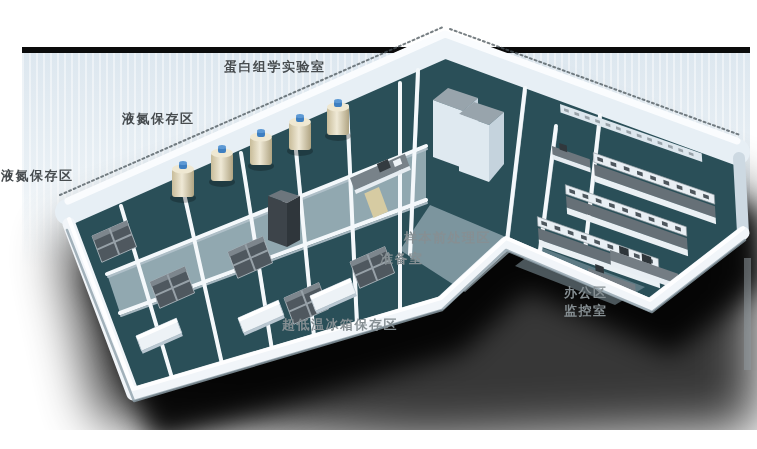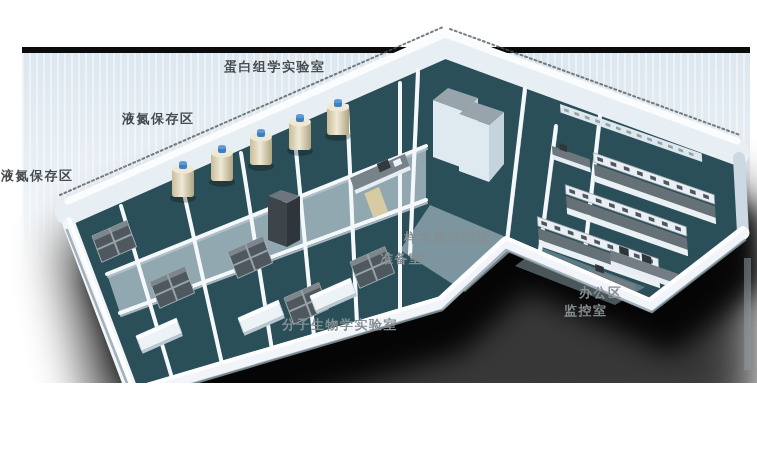--- a/index.html
+++ b/index.html
@@ -3,21 +3,21 @@
 <meta charset="utf-8">
 <style>
   :root{
     --label-dark:#474c4f;
     --label-light:#868f93;
     --backdrop-blue:#dde7ef;
     --top-bar-black:#0b0b0b;
   }
   html,body{margin:0;padding:0;background:#fff;}
   #stage{
-    position:relative;width:757px;height:383px;overflow:hidden;
+    position:relative;width:757px;height:430px;overflow:hidden;
     background:#ffffff;
     font-family:"Liberation Sans","DejaVu Sans",sans-serif;
   }
   
   #backdrop{
     position:absolute;left:22px;top:53px;width:728px;height:215px;
     background:
       repeating-linear-gradient(90deg, rgba(255,255,255,.45) 0 2px, rgba(255,255,255,0) 2px 7px),
       linear-gradient(180deg, var(--backdrop-blue) 0%, #e9f0f5 55%, rgba(238,244,248,0) 100%);
   }
@@ -32,21 +32,21 @@
     letter-spacing:1.5px;white-space:nowrap;
   }
   .tone-dark{color:var(--label-dark);}
   .tone-light{color:var(--label-light);}
   #lbl-proteomics{left:224px;top:60px;}
   #lbl-nitrogen{left:122px;top:112px;}
   #lbl-cold{left:1px;top:169px;}
   #lbl-molecular{left:631px;top:111px;}
   #lbl-sample{left:404px;top:231px;font-family:Liberation Serif, serif;}
   #lbl-prep{left:380px;top:252px;}
-  #lbl-office{left:564px;top:286px;margin-left:15px;}
+  #lbl-office{left:564px;top:286px;}
   #lbl-monitor{left:564px;top:304px;}
   #lbl-ult{left:282px;top:318px;}
 </style>
 </head>
 <body>
 
 <div id="stage">
 
   <div id="backdrop"></div>
   <div id="topbar"></div>
@@ -283,15 +283,15 @@
     </g>
   </svg>
 
   <div class="lbl tone-dark" id="lbl-proteomics">蛋白组学实验室</div>
   <div class="lbl tone-dark" id="lbl-nitrogen">液氮保存区</div>
   <div class="lbl tone-dark" id="lbl-cold">液氮保存区</div>
   <div class="lbl tone-light" id="lbl-sample">样本前处理区</div>
   <div class="lbl tone-light" id="lbl-prep">准备室</div>
   <div class="lbl tone-light" id="lbl-office">办公区</div>
   <div class="lbl tone-light" id="lbl-monitor">监控室</div>
-  <div class="lbl tone-light" id="lbl-ult">分子生物学实验室</div>
+  <div class="lbl tone-light" id="lbl-ult">超低温冰箱保存区</div>
 
 </div>
 
 </body></html>

